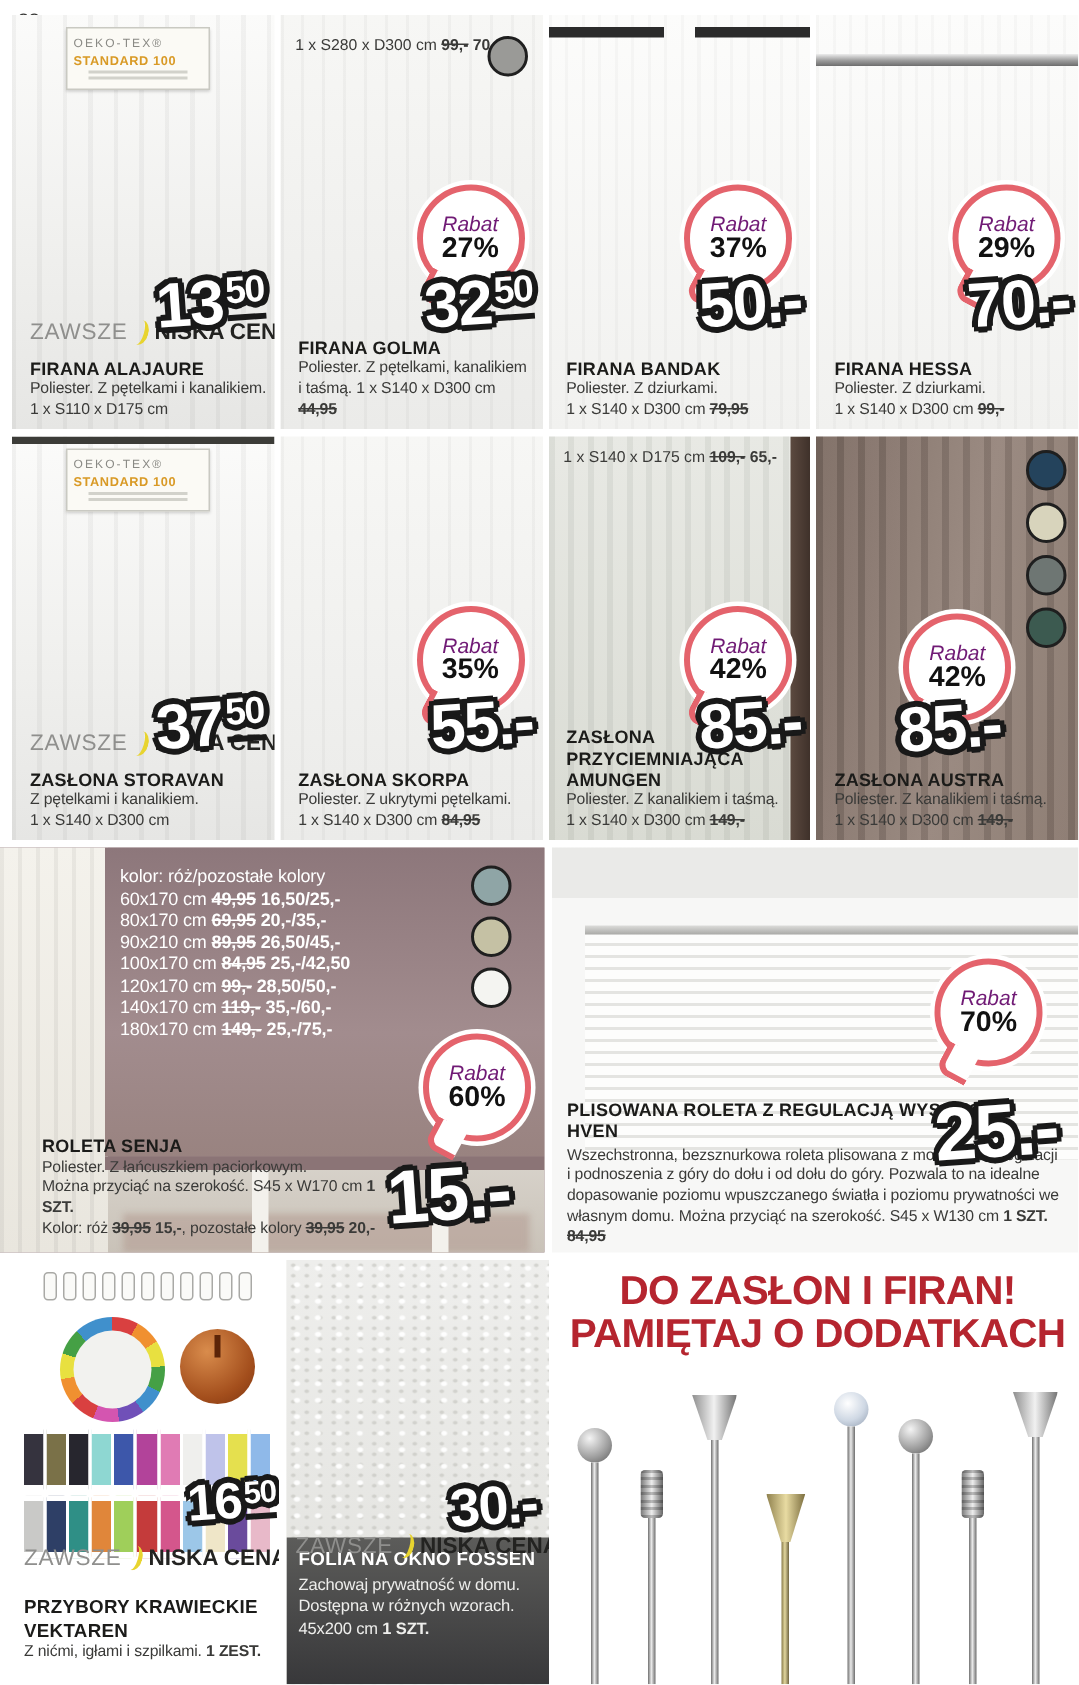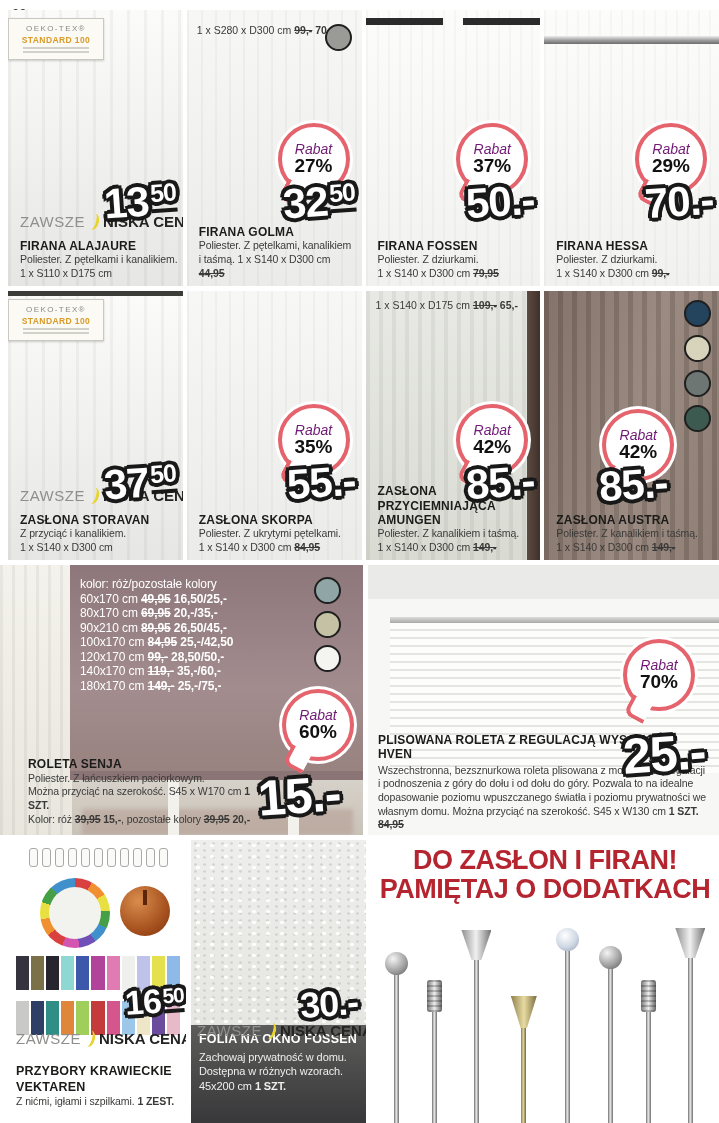--- a/index.html
+++ b/index.html
@@ -83,22 +83,22 @@
   
   .info{position:absolute;z-index:4;left:12px;right:3px;bottom:5px;}
   .name{font-size:12px;font-weight:700;color:#1b1b19;letter-spacing:.2px;line-height:1.2;}
   .desc{font-size:10.5px;color:#3a3a38;line-height:1.32;letter-spacing:-.1px;}
   .strike{text-decoration:line-through;font-weight:700;}
   .bb{font-weight:700;}
   .topnote{position:absolute;z-index:4;left:10px;top:14px;font-size:10.5px;color:#3a3a38;}
   .p-amu .topnote{top:8px;}
 
   
-  .oeko{position:absolute;z-index:4;left:0;top:8px;width:86px;background:#fbfaf5;border:1px solid #c9c9c2;
-    box-shadow:0 1px 2px rgba(0,0,0,.18);text-align:center;padding:5px 4px 4px;}
+  .oeko{position:absolute;z-index:4;left:36px;top:8px;width:86px;background:#fbfaf5;border:1px solid #c9c9c2;
+    box-shadow:0 1px 2px rgba(0,0,0,.18);padding:5px 4px 4px;}
   .oeko .t1{font-size:8px;letter-spacing:1.4px;color:#8a8a85;}
   .oeko .t2{font-size:8.5px;font-weight:700;color:#d99a26;letter-spacing:.4px;margin-top:2px;}
   .oeko .ln{height:2px;background:#d2d2cb;margin:2px 10px;}
 
   
   .swatch{width:27px;height:27px;border-radius:50%;border:2px solid #1f1f1f;box-sizing:border-box;}
   .p-gol .swatch{position:absolute;right:10px;top:14px;z-index:4;}
   .swcol{position:absolute;z-index:4;display:flex;flex-direction:column;gap:8px;}
   .p-aus .swcol{right:8px;top:9px;}
   .p-sen .swcol{left:314px;top:12px;gap:7px;}
@@ -210,21 +210,21 @@
     </div>
 
     <div class="cell p-ban ph-c">
       <div class="rodbar"></div>
       <div class="rabat">
         <span class="rw">Rabat</span>
         <span class="rp">37%</span>
       </div>
       <div class="price"><span class="m">50.-</span></div>
       <div class="info">
-        <div class="name">FIRANA FOSSEN</div>
+        <div class="name">FIRANA BANDAK</div>
         <div class="desc"><span>Poliester. Z dziurkami.</span></div>
         <div class="desc"><span>1 x S140 x D300 cm </span><span class="strike bb">79,95</span></div>
       </div>
     </div>
 
     <div class="cell p-hes ph-c">
       <div class="rodsilver"></div>
       <div class="rabat">
         <span class="rw">Rabat</span>
         <span class="rp">29%</span>
@@ -249,21 +249,21 @@
         <div class="ln"></div>
       </div>
       <div class="price"><span class="m">37</span><span class="s u">50</span></div>
       <div class="znc">
         <span class="zaw">ZAWSZE</span>
         <span class="moon"></span>
         <span class="nc">NISKA CENA</span>
       </div>
       <div class="info">
         <div class="name">ZASŁONA STORAVAN</div>
-        <div class="desc"><span>Z przyciąć i kanalikiem.</span></div>
+        <div class="desc"><span>Z pętelkami i kanalikiem.</span></div>
         <div class="desc"><span>1 x S140 x D300 cm</span></div>
       </div>
     </div>
 
     <div class="cell p-sko ph-b">
       <div class="rabat">
         <span class="rw">Rabat</span>
         <span class="rp">35%</span>
       </div>
       <div class="price"><span class="m">55.-</span></div>

